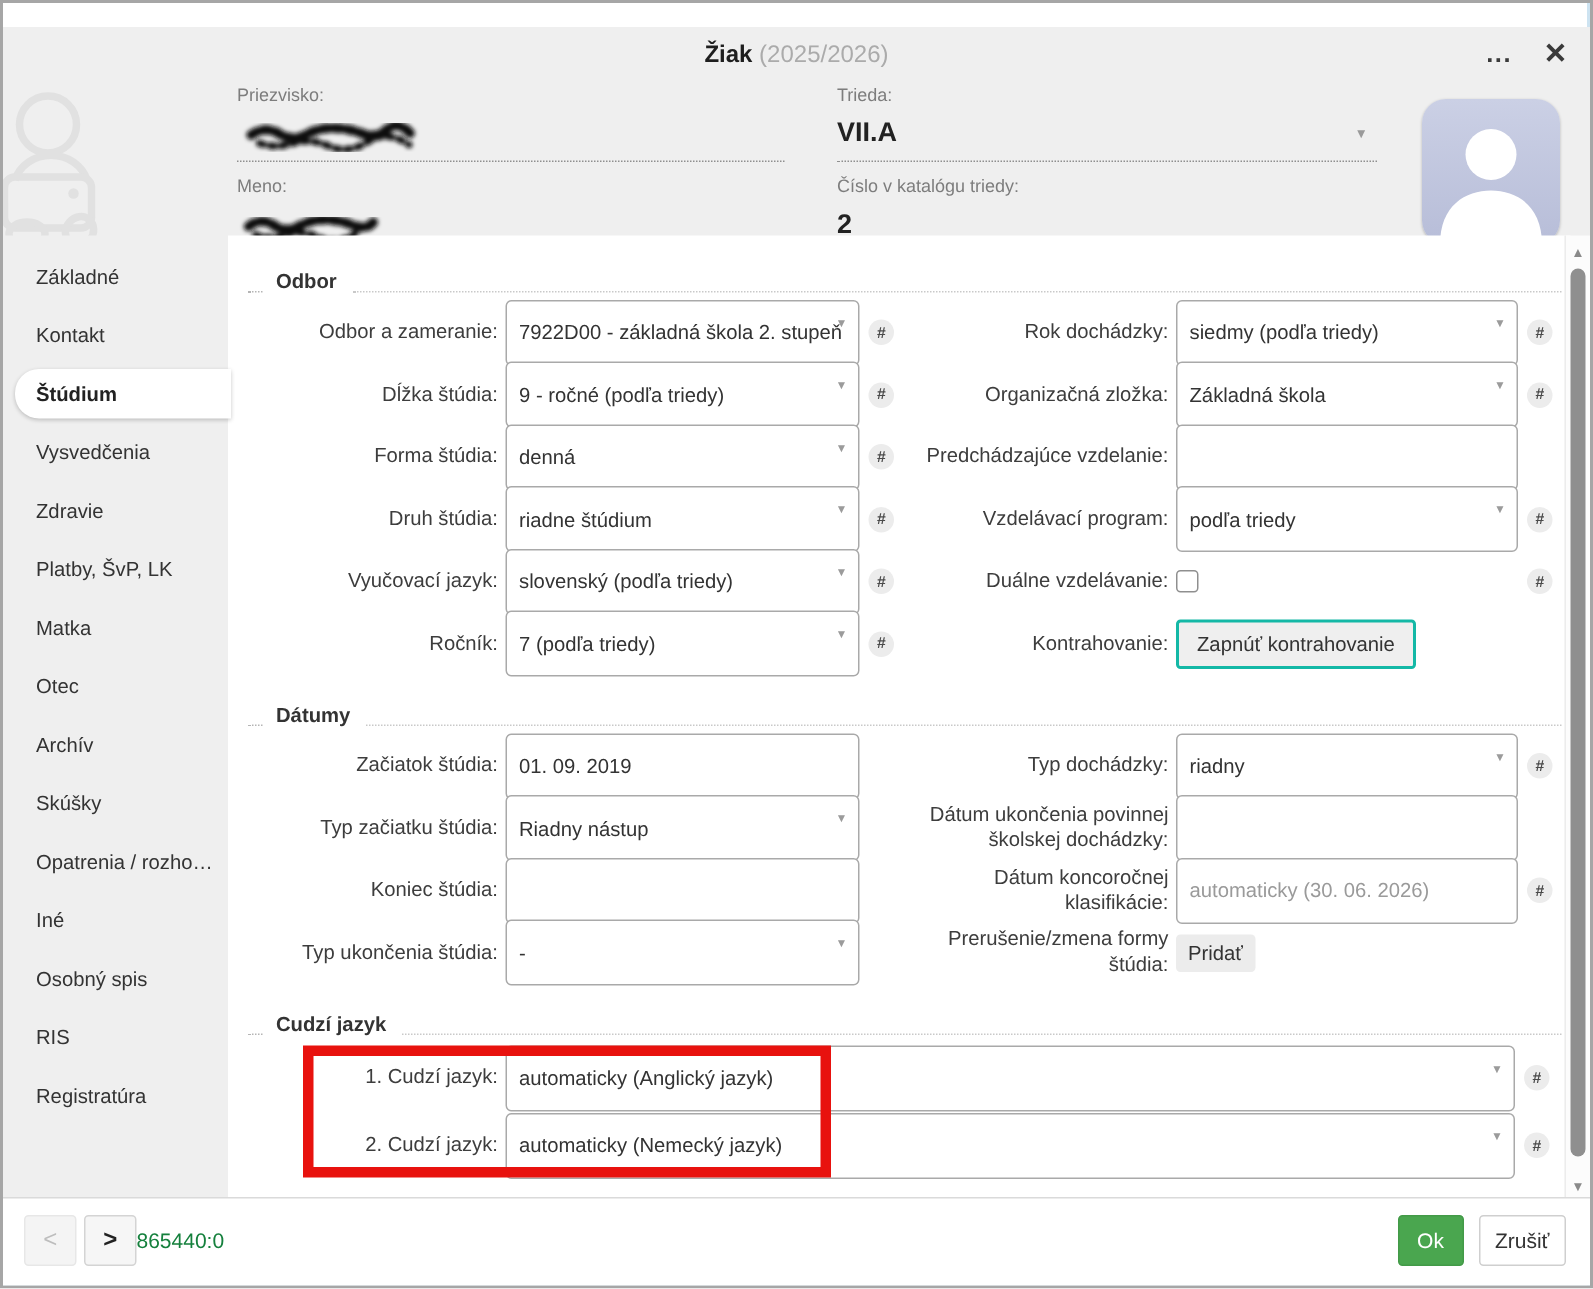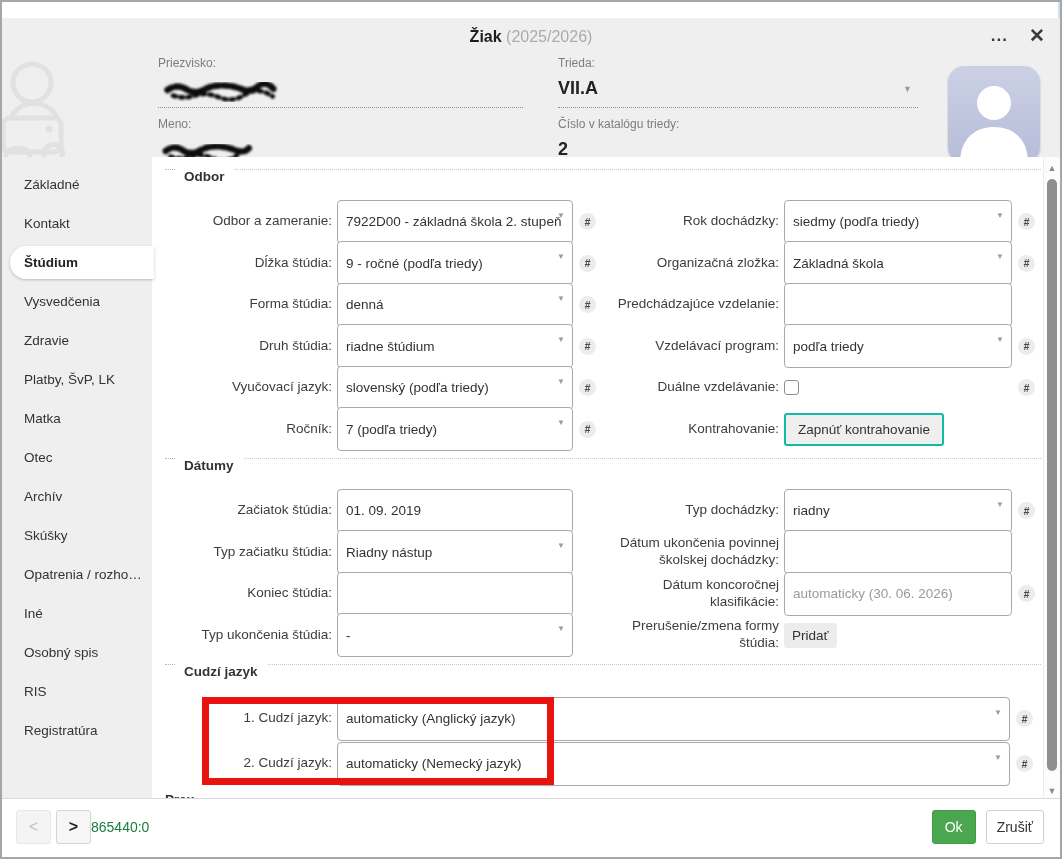--- a/index.html
+++ b/index.html
@@ -37,21 +37,21 @@
   .side-item { height:39px; display:flex; align-items:center; padding-left:22px;
                font-size:13.5px; color:#333; cursor:pointer; white-space:nowrap; }
   .side-item.selected { background:#fff; margin:3px -2px 3px 8px; padding-left:14px; height:33px;
                border-radius:16px 0 0 16px; font-weight:bold; color:#222;
                box-shadow:0 1px 3px rgba(0,0,0,.22); position:relative; z-index:2; }
 
   
   .content { position:absolute; left:150px; top:155px; width:895px; height:645px; background:#fff;
              padding:12px 0 0 13px; overflow:hidden; }
 
-  .sec { display:flex; align-items:flex-start; height:26px; margin-bottom:6px; }
+  .sec { display:flex; align-items:flex-end; height:26px; margin-bottom:6px; }
   .sec .dash { width:10px; border-top:1px dotted #b5b5b5; margin-right:9px; }
   .sec .sec-title { font-size:13.5px; font-weight:bold; color:#333; }
   .sec .line { flex:1; border-top:1px dotted #c9c9c9; margin-left:10px; margin-right:6px; }
   .sec.m8 { margin-top:8px; }
   .sec.m6 { margin-top:6px; }
 
   .grid2 { display:grid; grid-template-columns:444px 434px; }
 
   .frow { height:41.5px; display:flex; align-items:center; }
   .flabel { font-size:13.5px; color:#3d3d3d; text-align:right; line-height:1.25; }

